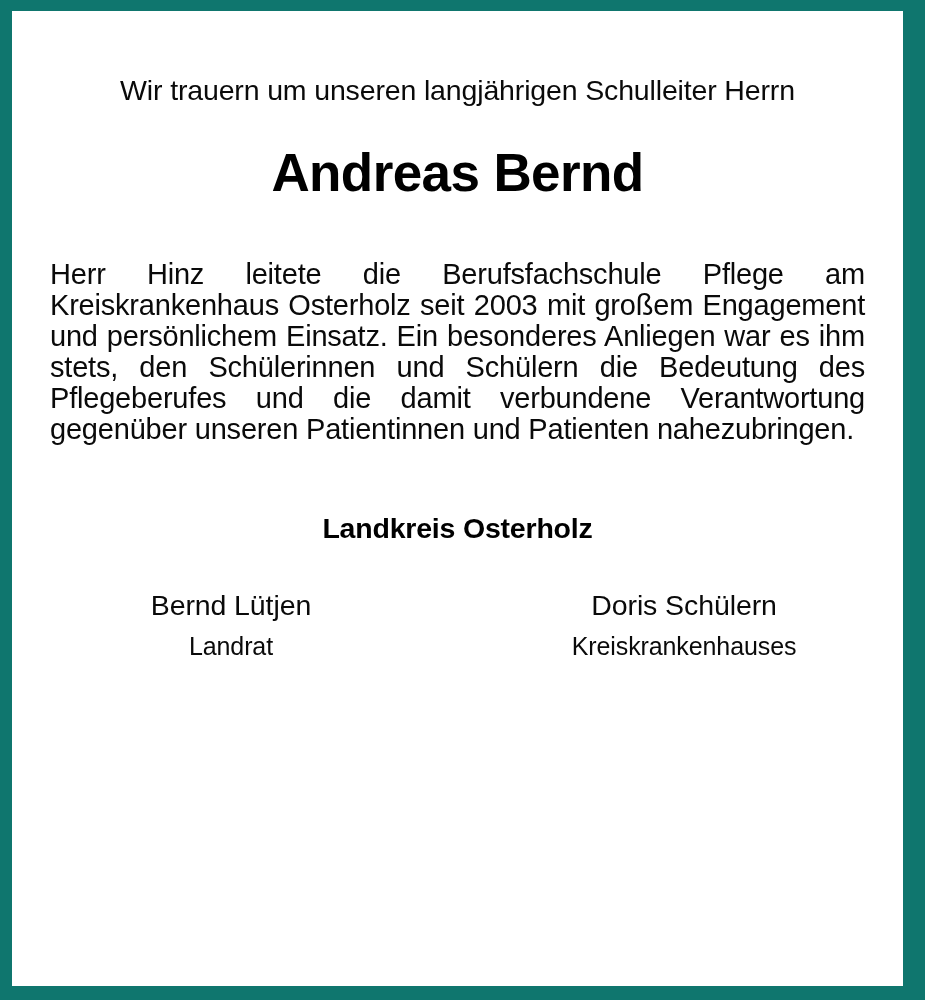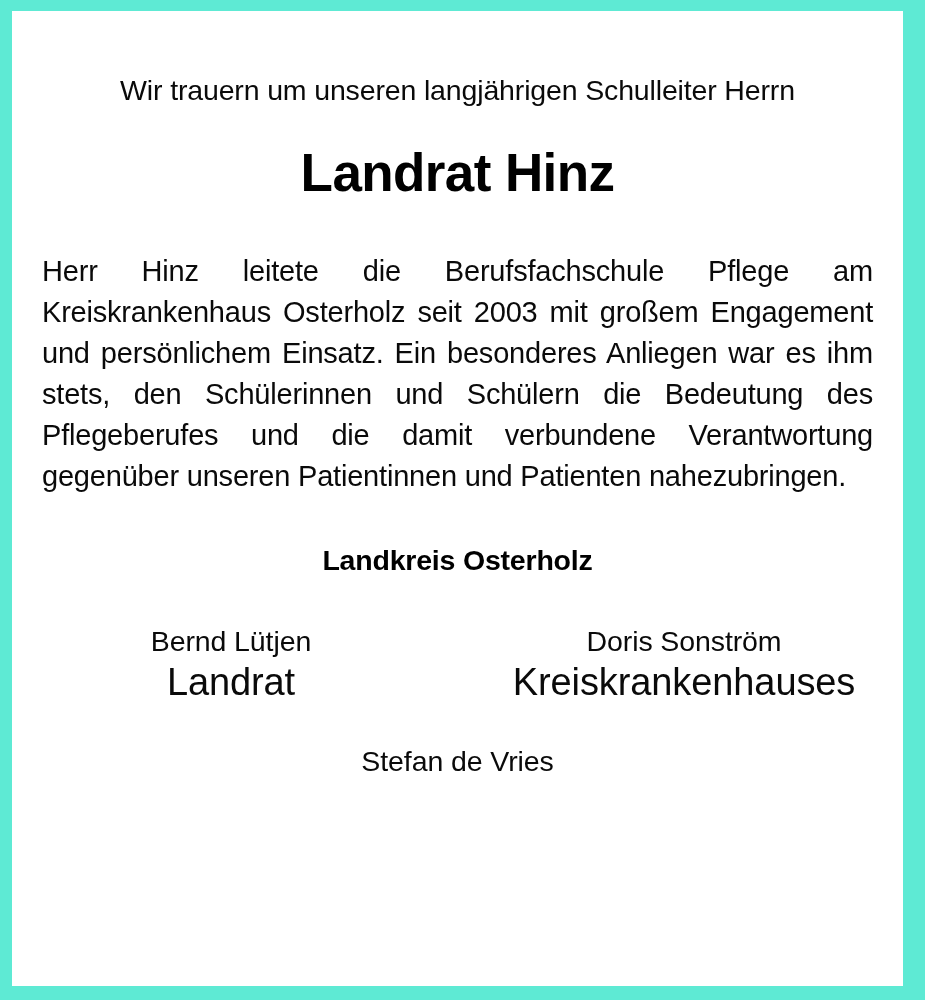--- a/index.html
+++ b/index.html
@@ -13,21 +13,21 @@
     font-family: "Liberation Sans", sans-serif;
     color: #000000;
     overflow: hidden;
   }
 
   .notice-frame {
     position: relative;
     box-sizing: border-box;
     width: 925px;
     height: 1000px;
-    background: #5eead4;
+    background: #0f766e;
     padding: 11px 22px 14px 12px;
   }
 
   .notice-card {
     box-sizing: border-box;
     width: 100%;
     height: 100%;
     background: #ffffff;
     position: relative;
     padding: 0 26px;
@@ -56,113 +56,111 @@
   }
 
   .body-block {
     padding-top: 44px;
   }
 
   .body-paragraph {
     text-align: justify;
     text-justify: inter-word;
     font-size: 29px;
-    line-height: 41px;
+    line-height: 31px;
     font-weight: 400;
     letter-spacing: -0.2px;
-    margin: 4px;
+    margin: 12px;
     color: #0a0a0a;
     hyphens: manual;
   }
 
   .body-paragraph + .body-paragraph {
     margin-top: 18px;
   }
 
   .signature-block {
     padding-top: 38px;
   }
 
   .org-name {
     text-align: center;
     font-size: 28.5px;
     line-height: 34px;
     font-weight: 700;
     letter-spacing: -0.2px;
-    margin: 4px;
+    margin: 16px;
     color: #000000;
   }
 
   .signatory-columns {
     display: flex;
     justify-content: space-between;
     padding-top: 24px;
   }
 
   .signatory {
     text-align: center;
     width: 46%;
-    margin-top: 16px;
   }
 
   .signatory-solo {
     width: 100%;
     padding-top: 22px;
   }
 
   .signatory-name {
     font-size: 28.5px;
     line-height: 41px;
     font-weight: 400;
     letter-spacing: -0.1px;
     margin: 0;
     color: #0a0a0a;
   }
 
   .signatory-role {
-    font-size: 38px;
+    font-size: 25px;
     line-height: 41px;
     font-weight: 400;
     letter-spacing: -0.1px;
     margin: 0;
     color: #0a0a0a;
   }
 </style>
 </head>
 <body>
 
 <div class="notice-frame">
   <div class="notice-card">
 
     <p class="intro-line">Wir trauern um unseren langjährigen Schulleiter Herrn</p>
 
-    <h1 class="deceased-name">Landrat Hinz</h1>
+    <h1 class="deceased-name">Andreas Bernd</h1>
 
     <div class="body-block">
       <p class="body-paragraph">Herr Hinz leitete die Berufsfachschule Pflege am Kreiskrankenhaus Osterholz seit 2003 mit großem Engagement und persönlichem Einsatz. Ein besonderes Anliegen war es ihm stets, den Schülerinnen und Schülern die Bedeutung des Pflegeberufes und die damit verbundene Verantwortung gegenüber unseren Patientinnen und Patienten nahezubringen.</p>
     </div>
 
     <div class="signature-block">
 
       <p class="org-name">Landkreis Osterholz</p>
 
       <div class="signatory-columns">
 
         <div class="signatory">
           <p class="signatory-name">Bernd Lütjen</p>
           <p class="signatory-role">Landrat</p>
         </div>
 
         <div class="signatory">
-          <p class="signatory-name">Doris Sonström</p>
+          <p class="signatory-name">Doris Schülern</p>
           <p class="signatory-role">Kreiskrankenhauses</p>
         </div>
 
       </div>
 
       <div class="signatory signatory-solo">
-        <p class="signatory-name">Stefan de Vries</p>
       </div>
 
     </div>
 
   </div>
 </div>
 
 </body></html>

